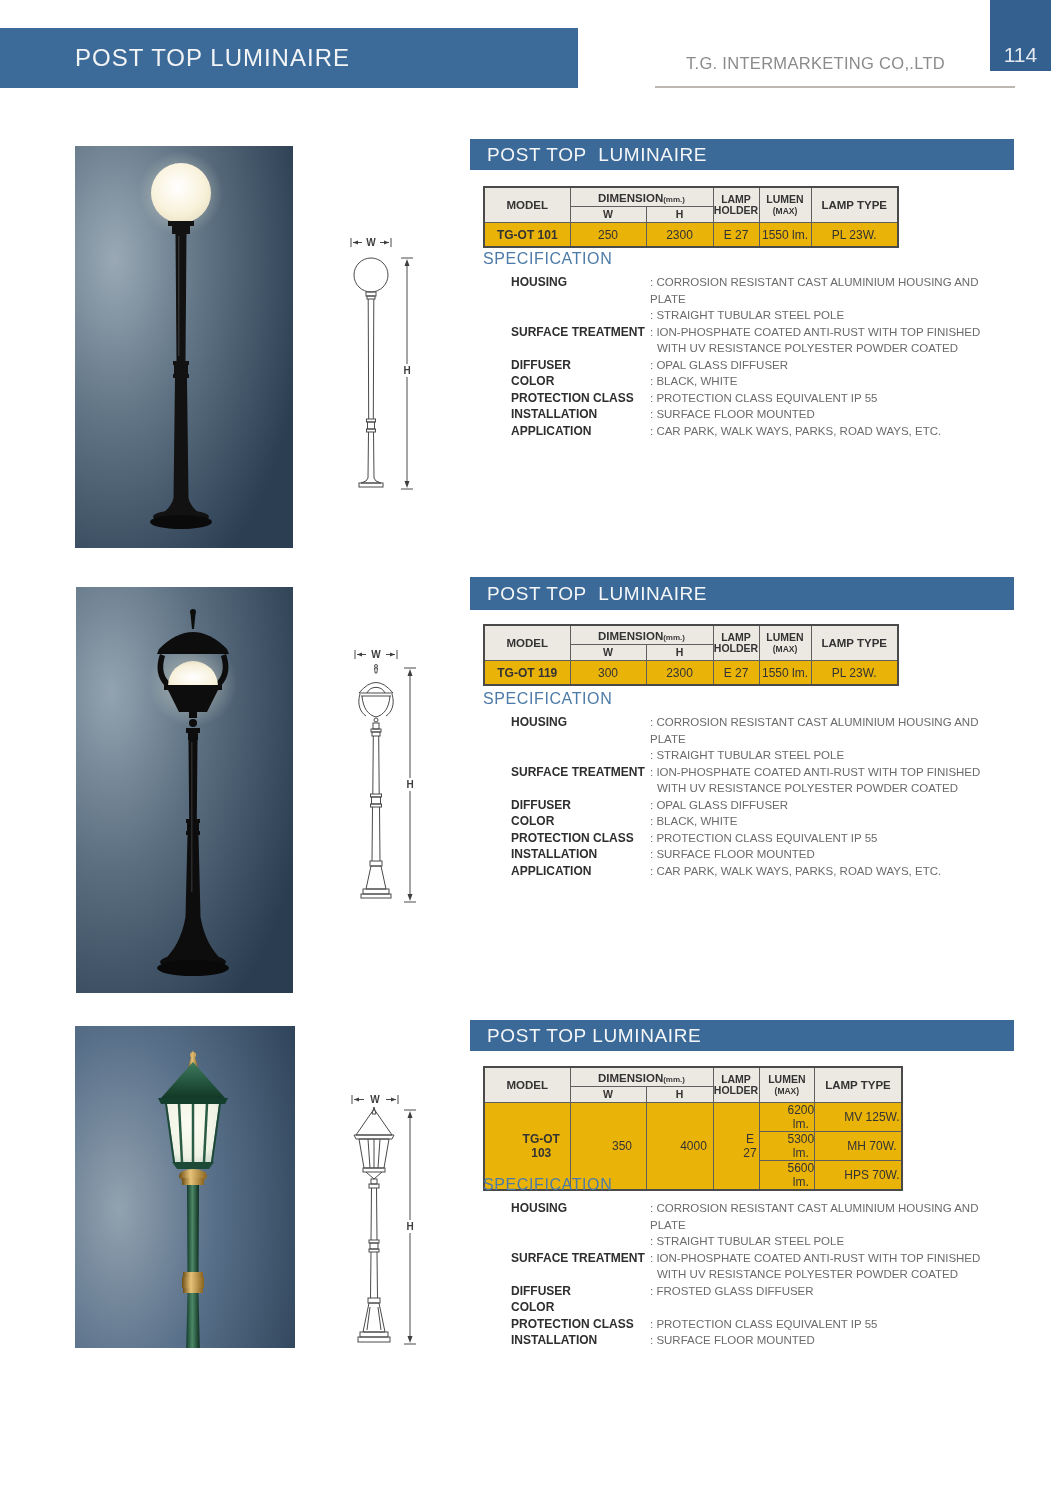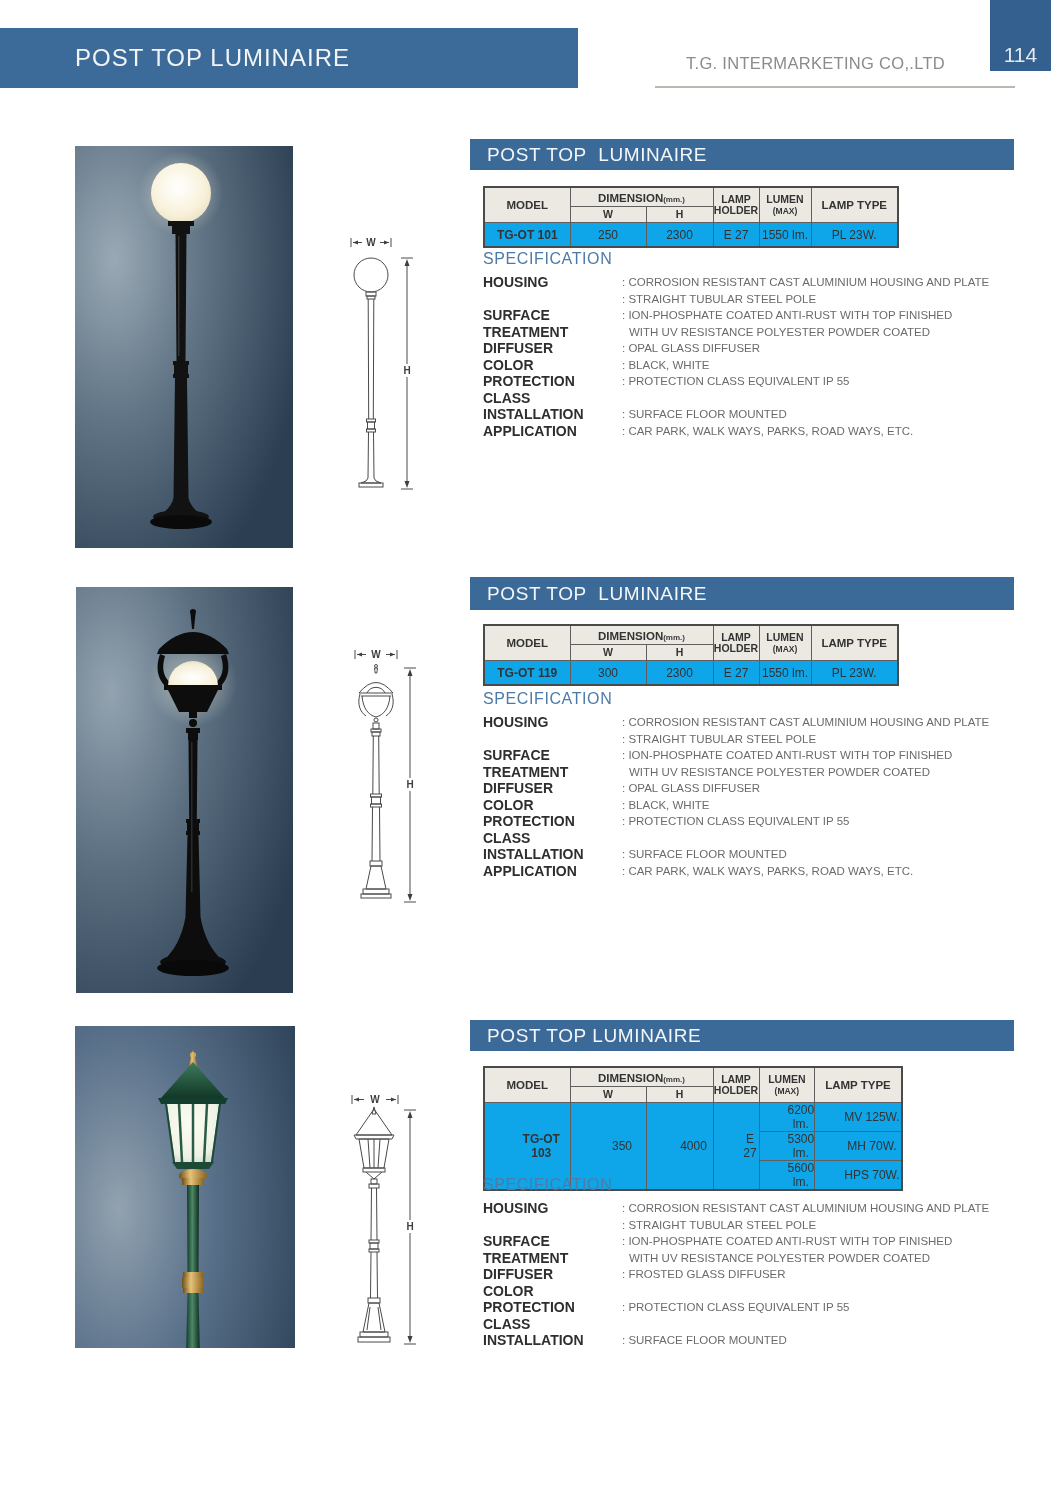--- a/index.html
+++ b/index.html
@@ -16,39 +16,39 @@
   .page-box{position:absolute;left:990px;top:0;width:61px;height:71px;background:#33608f;
             display:flex;align-items:flex-end;justify-content:center;}
   .page-num{color:#e3e8ef;font-size:21px;padding-bottom:4px;}
 
   
   .sec-bar{position:absolute;left:470px;width:544px;background:#3b6a98;display:flex;align-items:center;}
   .sec-bar span{color:#f4f6f8;font-size:19px;font-weight:400;letter-spacing:.6px;padding-left:17px;white-space:pre;}
 
   
   table.ptab{position:absolute;border-collapse:collapse;table-layout:fixed;
-             border:2px solid #4a4a4a;background:#0ea5e9;}
+             border:2px solid #4a4a4a;background:#eab308;}
   table.ptab td{border:1px solid #5f5f5f;text-align:center;vertical-align:middle;
                 padding:0;color:#333;overflow:hidden;}
   td.th{background:#ece9e2;font-weight:bold;color:#2f2f2f;}
   .th-main{font-size:11.5px;}
   .th-sub{font-size:10.5px;line-height:11px;}
   .th-unit{font-size:8px;font-weight:bold;color:#3a3a3a;}
   .th-max{font-size:8.5px;}
   tr.hrow1 td{height:16px;}
   tr.hrow2 td{height:15px;}
   tr.drow td{height:23px;font-size:12px;}
   tr.drow3 td{height:25px;font-size:12px;padding-left:28px;}
   td.model-cell{font-weight:bold;}
 
   
   .spec-title{position:absolute;color:#4d7ba8;font-size:16px;letter-spacing:.6px;}
   .specs{position:absolute;width:530px;}
   .srow{display:flex;}
-  .slabel{width:139px;flex:0 0 139px;font-size:14px;font-weight:bold;color:#2e2e2e;line-height:16.5px;}
+  .slabel{width:139px;flex:0 0 139px;font-size:12px;font-weight:bold;color:#2e2e2e;line-height:16.5px;margin-left:28px;}
   .sval{font-size:11.5px;color:#6b6b6b;line-height:16.5px;}
   .sval .cont{padding-left:7px;}
 
   
   .photo{position:absolute;display:block;}
   .ldraw{position:absolute;display:block;}
   .dimtxt{font:bold 10px "Liberation Sans",sans-serif;fill:#3f3f3f;}
 </style>
 </head>
 <body>

